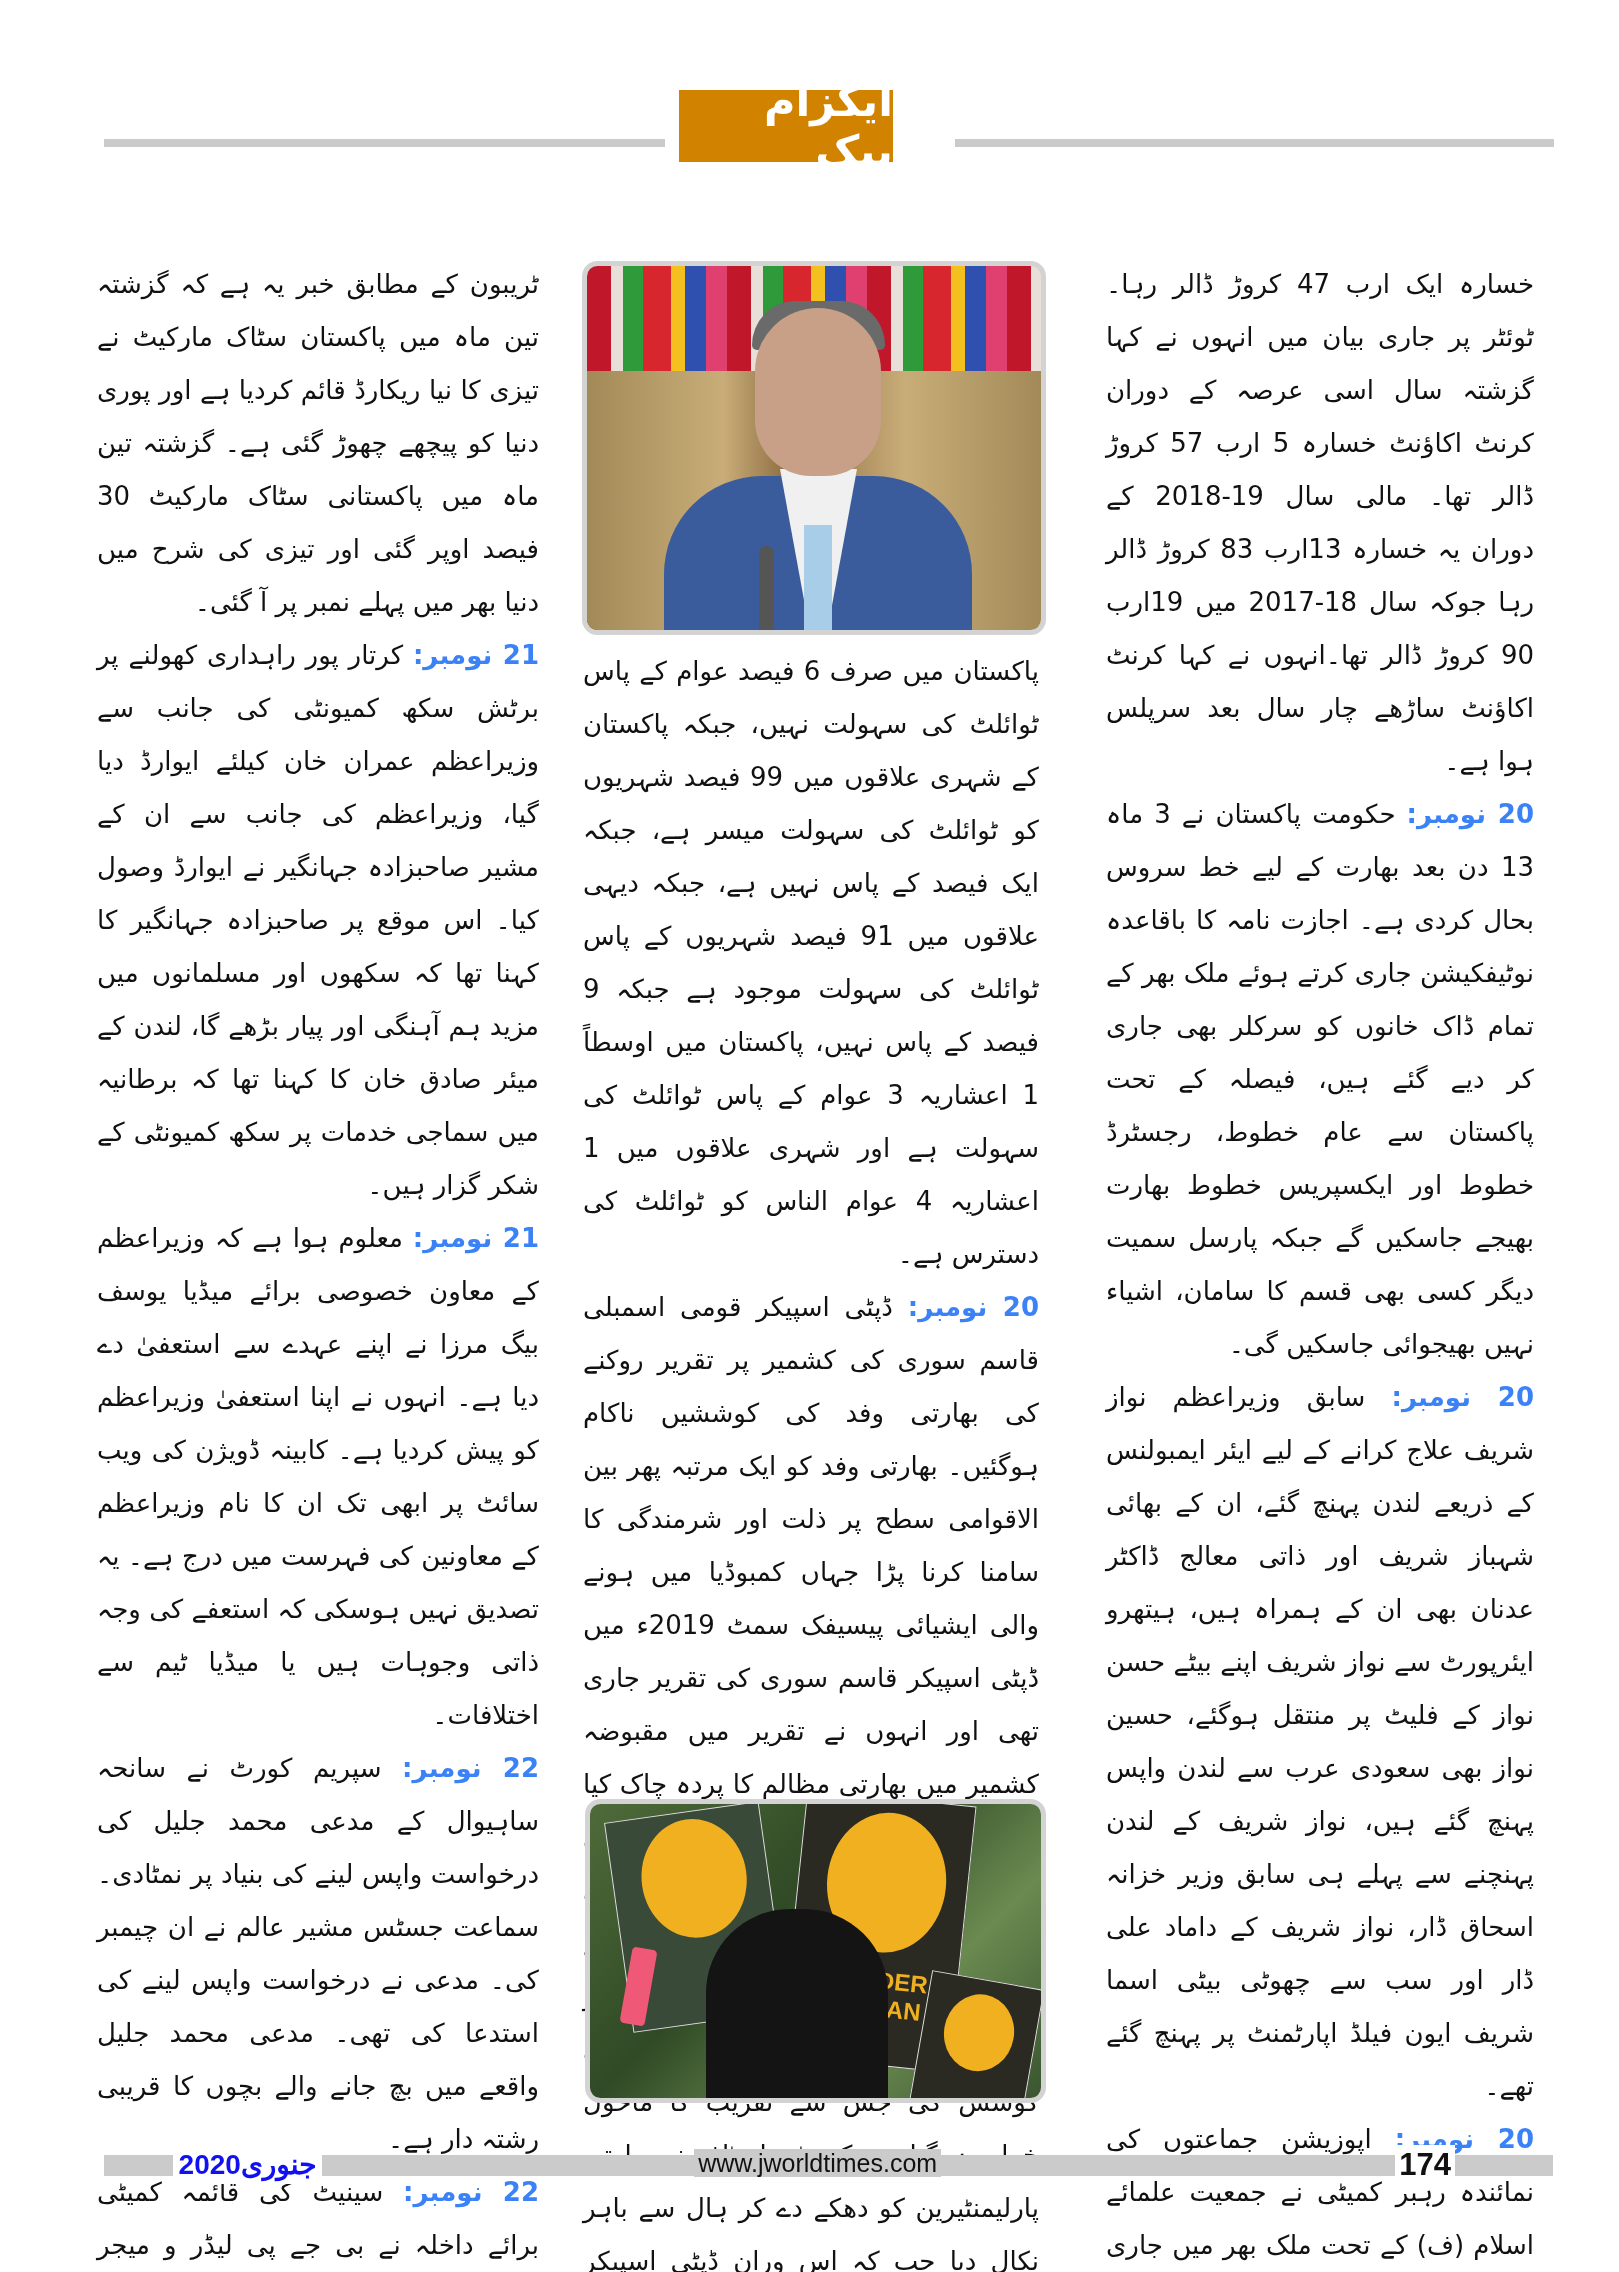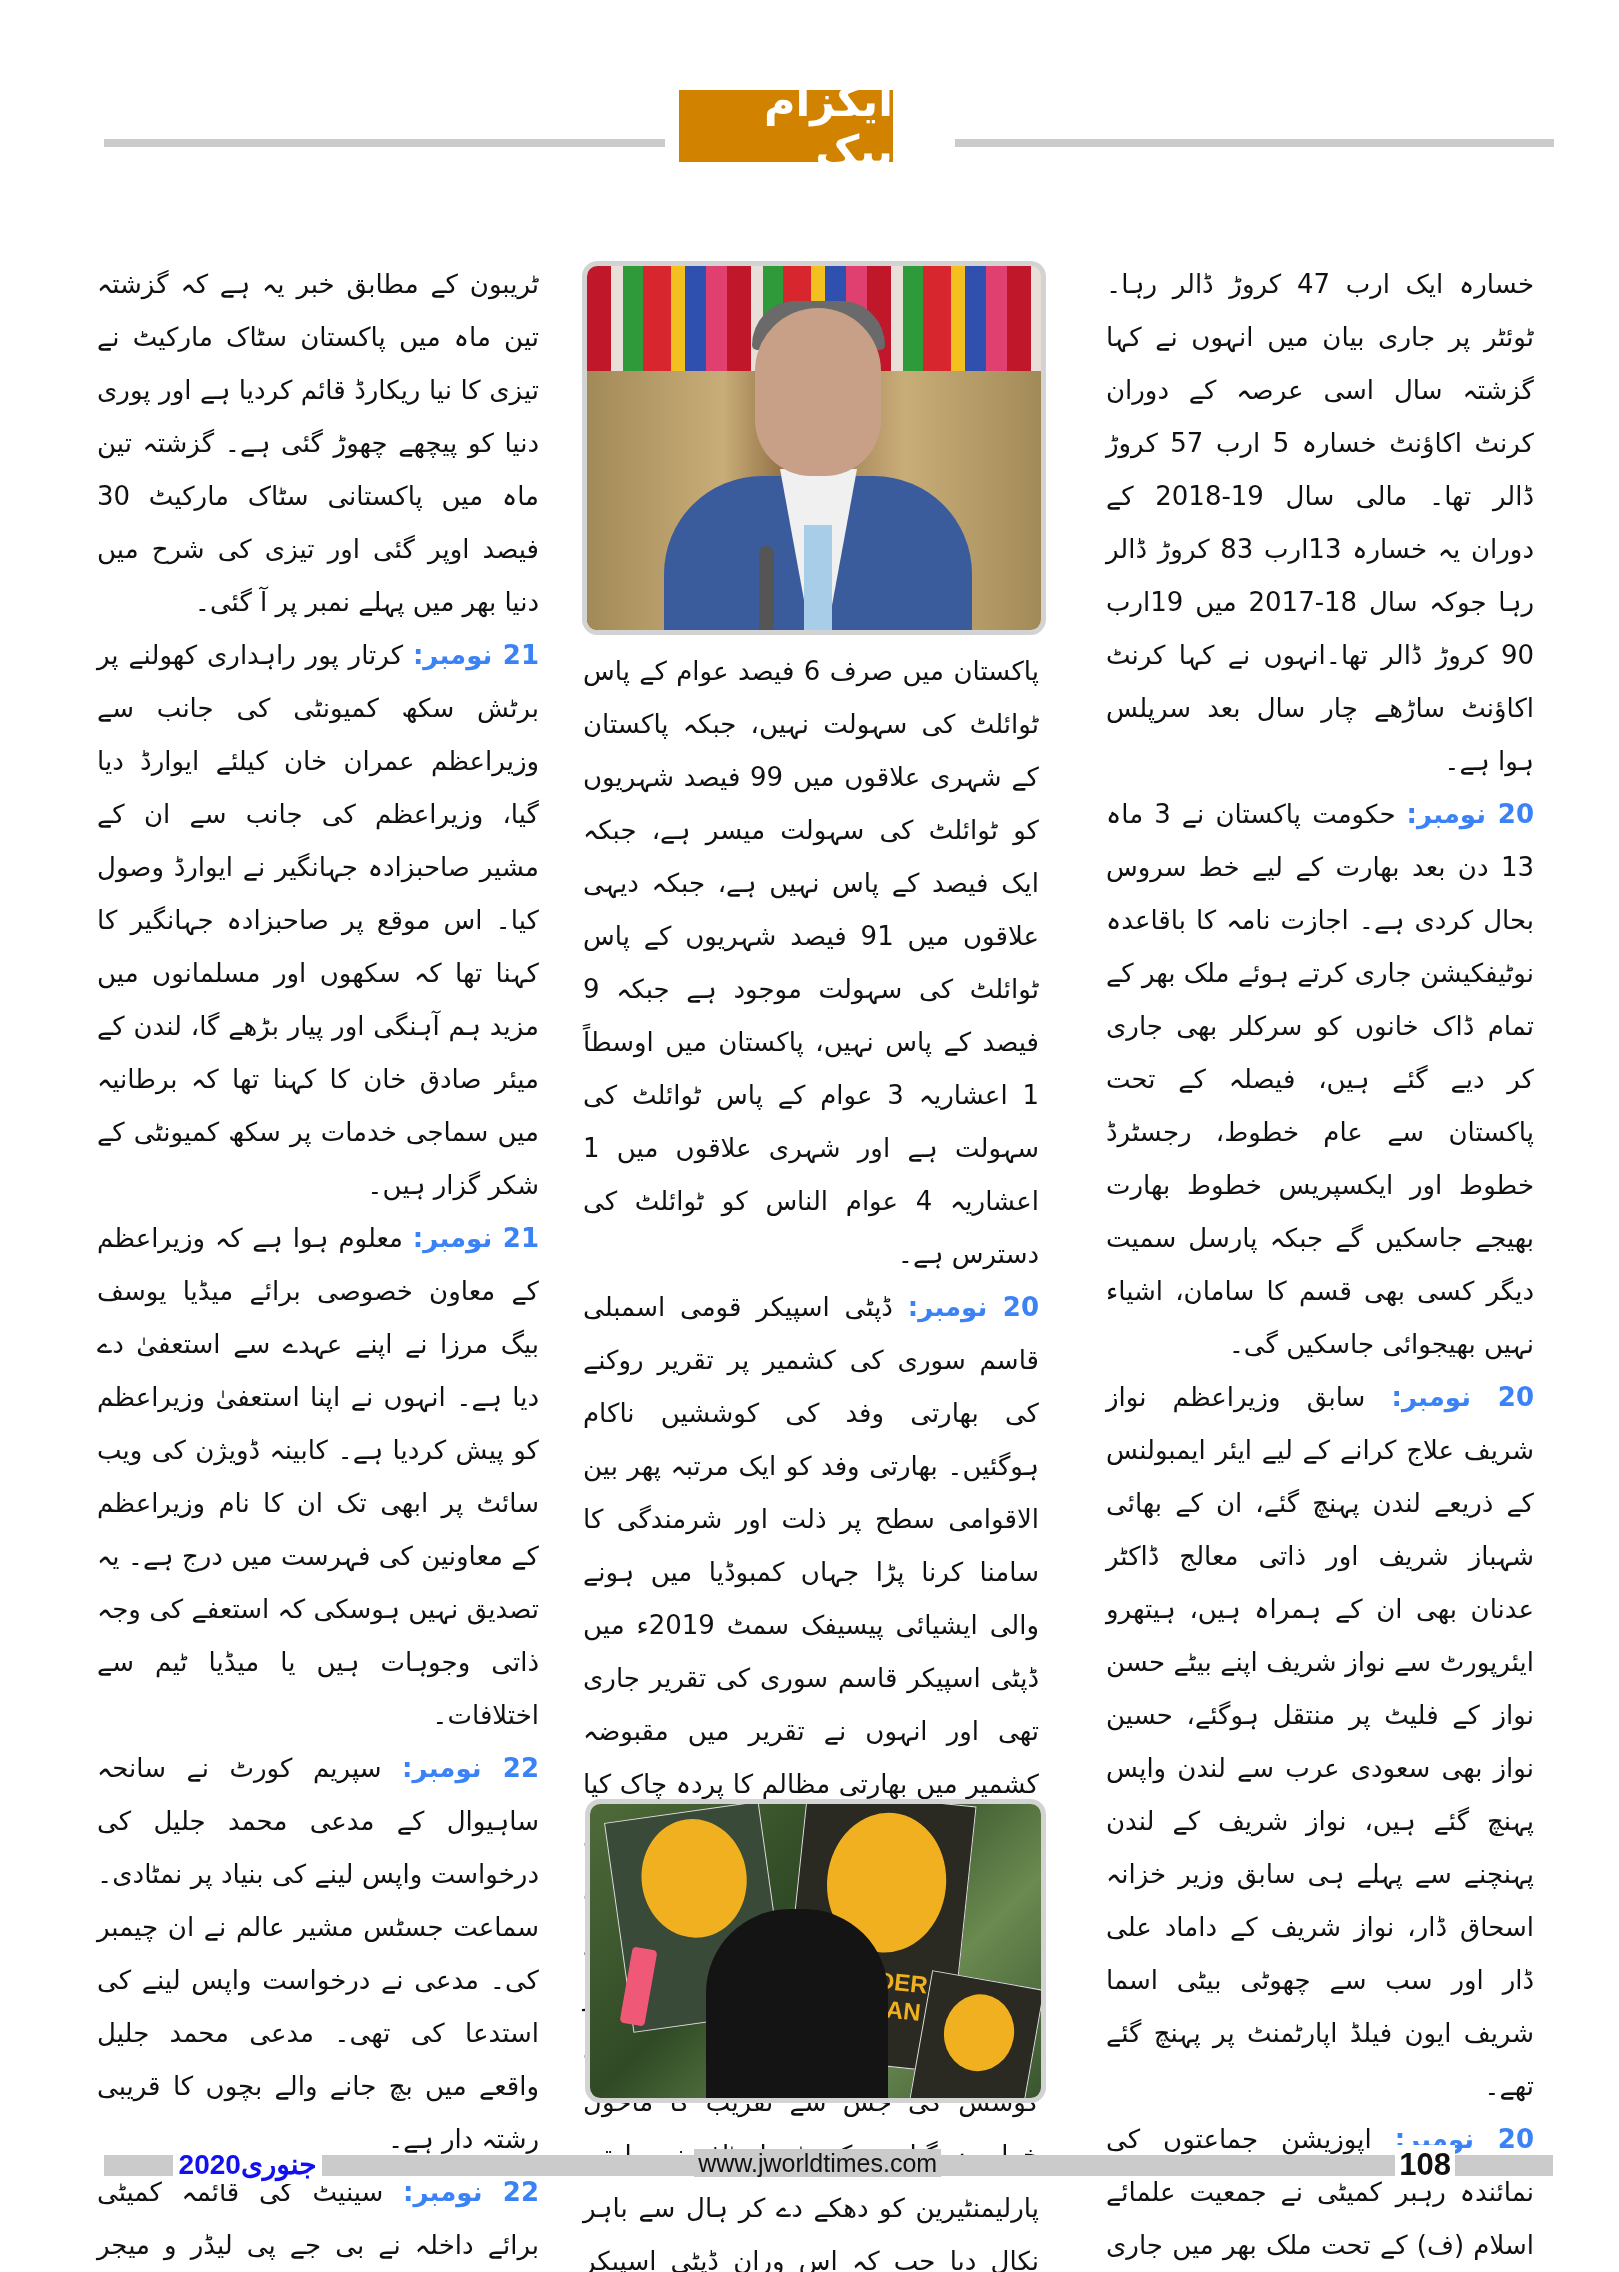--- a/index.html
+++ b/index.html
@@ -80,14 +80,14 @@
     <p><span>ٹریبون کے مطابق خبر یہ ہے کہ گزشتہ تین ماہ میں پاکستان سٹاک مارکیٹ نے تیزی کا نیا ریکارڈ قائم کردیا ہے اور پوری دنیا کو پیچھے چھوڑ گئی ہے۔ گزشتہ تین ماہ میں پاکستانی سٹاک مارکیٹ 30 فیصد اوپر گئی اور تیزی کی شرح میں دنیا بھر میں پہلے نمبر پر آ گئی۔</span></p>
     <p><span class="date">21 نومبر:</span><span> کرتار پور راہداری کھولنے پر برٹش سکھ کمیونٹی کی جانب سے وزیراعظم عمران خان کیلئے ایوارڈ دیا گیا، وزیراعظم کی جانب سے ان کے مشیر صاحبزادہ جہانگیر نے ایوارڈ وصول کیا۔ اس موقع پر صاحبزادہ جہانگیر کا کہنا تھا کہ سکھوں اور مسلمانوں میں مزید ہم آہنگی اور پیار بڑھے گا، لندن کے میئر صادق خان کا کہنا تھا کہ برطانیہ میں سماجی خدمات پر سکھ کمیونٹی کے شکر گزار ہیں۔</span></p>
     <p><span class="date">21 نومبر:</span><span> معلوم ہوا ہے کہ وزیراعظم کے معاون خصوصی برائے میڈیا یوسف بیگ مرزا نے اپنے عہدے سے استعفیٰ دے دیا ہے۔ انہوں نے اپنا استعفیٰ وزیراعظم کو پیش کردیا ہے۔ کابینہ ڈویژن کی ویب سائٹ پر ابھی تک ان کا نام وزیراعظم کے معاونین کی فہرست میں درج ہے۔ یہ تصدیق نہیں ہوسکی کہ استعفے کی وجہ ذاتی وجوہات ہیں یا میڈیا ٹیم سے اختلافات۔</span></p>
     <p><span class="date">22 نومبر:</span><span> سپریم کورٹ نے سانحہ ساہیوال کے مدعی محمد جلیل کی درخواست واپس لینے کی بنیاد پر نمٹادی۔ سماعت جسٹس مشیر عالم نے ان چیمبر کی۔ مدعی نے درخواست واپس لینے کی استدعا کی تھی۔ مدعی محمد جلیل واقعے میں بچ جانے والے بچوں کا قریبی رشتہ دار ہے۔</span></p>
     <p><span class="date">22 نومبر:</span><span> سینیٹ کی قائمہ کمیٹی برائے داخلہ نے بی جے پی لیڈر و میجر جنرل ریٹائرڈ ایس پی سنہا کے بیان کیخلاف مذمتی قرارداد منظور کرلی۔ جمعرات کو سینیٹر رحمان ملک کی زیر صدارت اجلاس ہوا۔ رحمن ملک نے کہا کہ میجر جنرل ریٹائرڈ ایس پی سنہا کی غیر اخلاقی وغیر انسانی بیان کی شدید مذمت کرتے ہیں، میجر جنرل ریٹائرڈ ایس پی سہنا کا بیان بی جے پی و بھارتی آرمی کے ذہنیت کی عکاسی کرتا ہے۔</span></p>
   </div>
 
 <div class="footbar"></div>
 <div class="foot-date">جنوری2020</div>
 <div class="foot-url">www.jworldtimes.com</div>
-<div class="foot-page">108</div>
+<div class="foot-page">174</div>
 
 
 </body></html>

